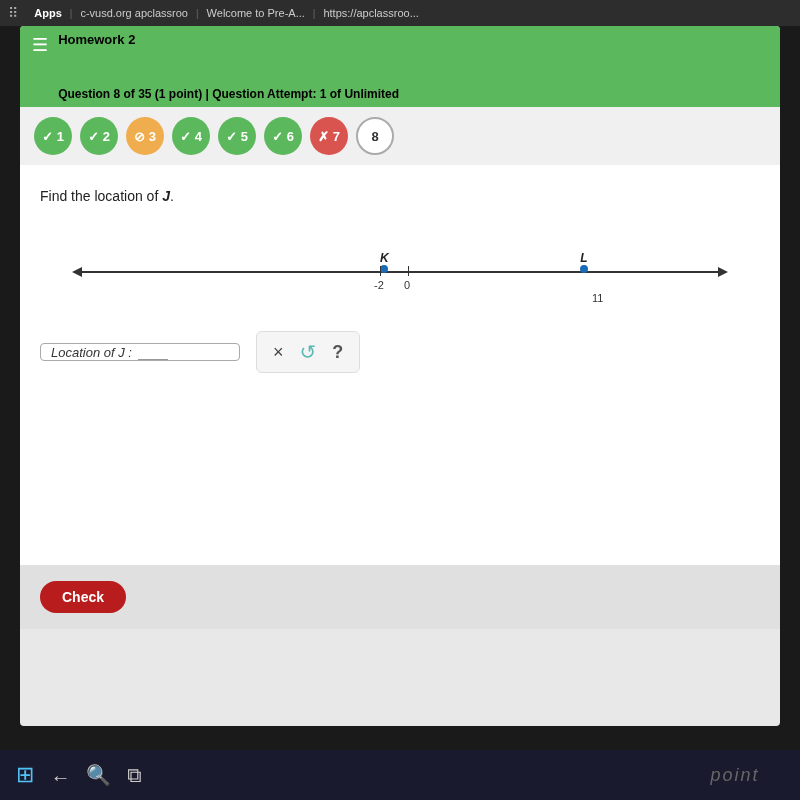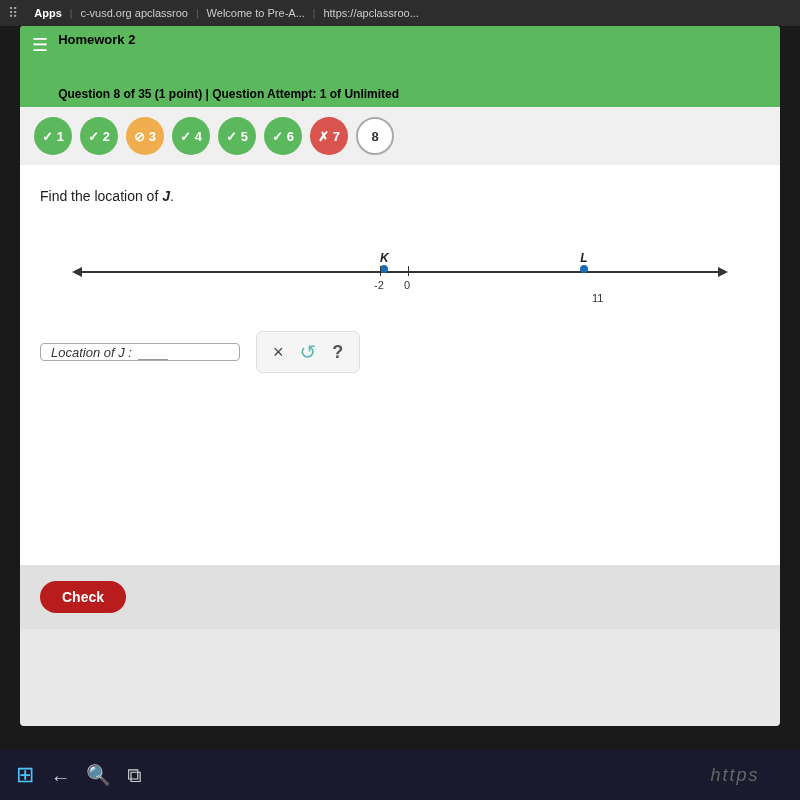--- a/index.html
+++ b/index.html
@@ -405,14 +405,14 @@
     <button class="check-button">Check</button>
   </div>
 
 </div>
 
 <div class="taskbar">
   <span class="windows-icon">⊞</span>
   <span class="taskbar-icon">←</span>
   <span class="taskbar-icon">🔍</span>
   <span class="taskbar-icon">⧉</span>
-  <div class="lenovo-text" style="position:static; color:#666; font-size:18px; font-style:italic; margin-left: auto;">https</div>
+  <div class="lenovo-text" style="position:static; color:#666; font-size:18px; font-style:italic; margin-left: auto;">point</div>
 </div>
 
 </body></html>

